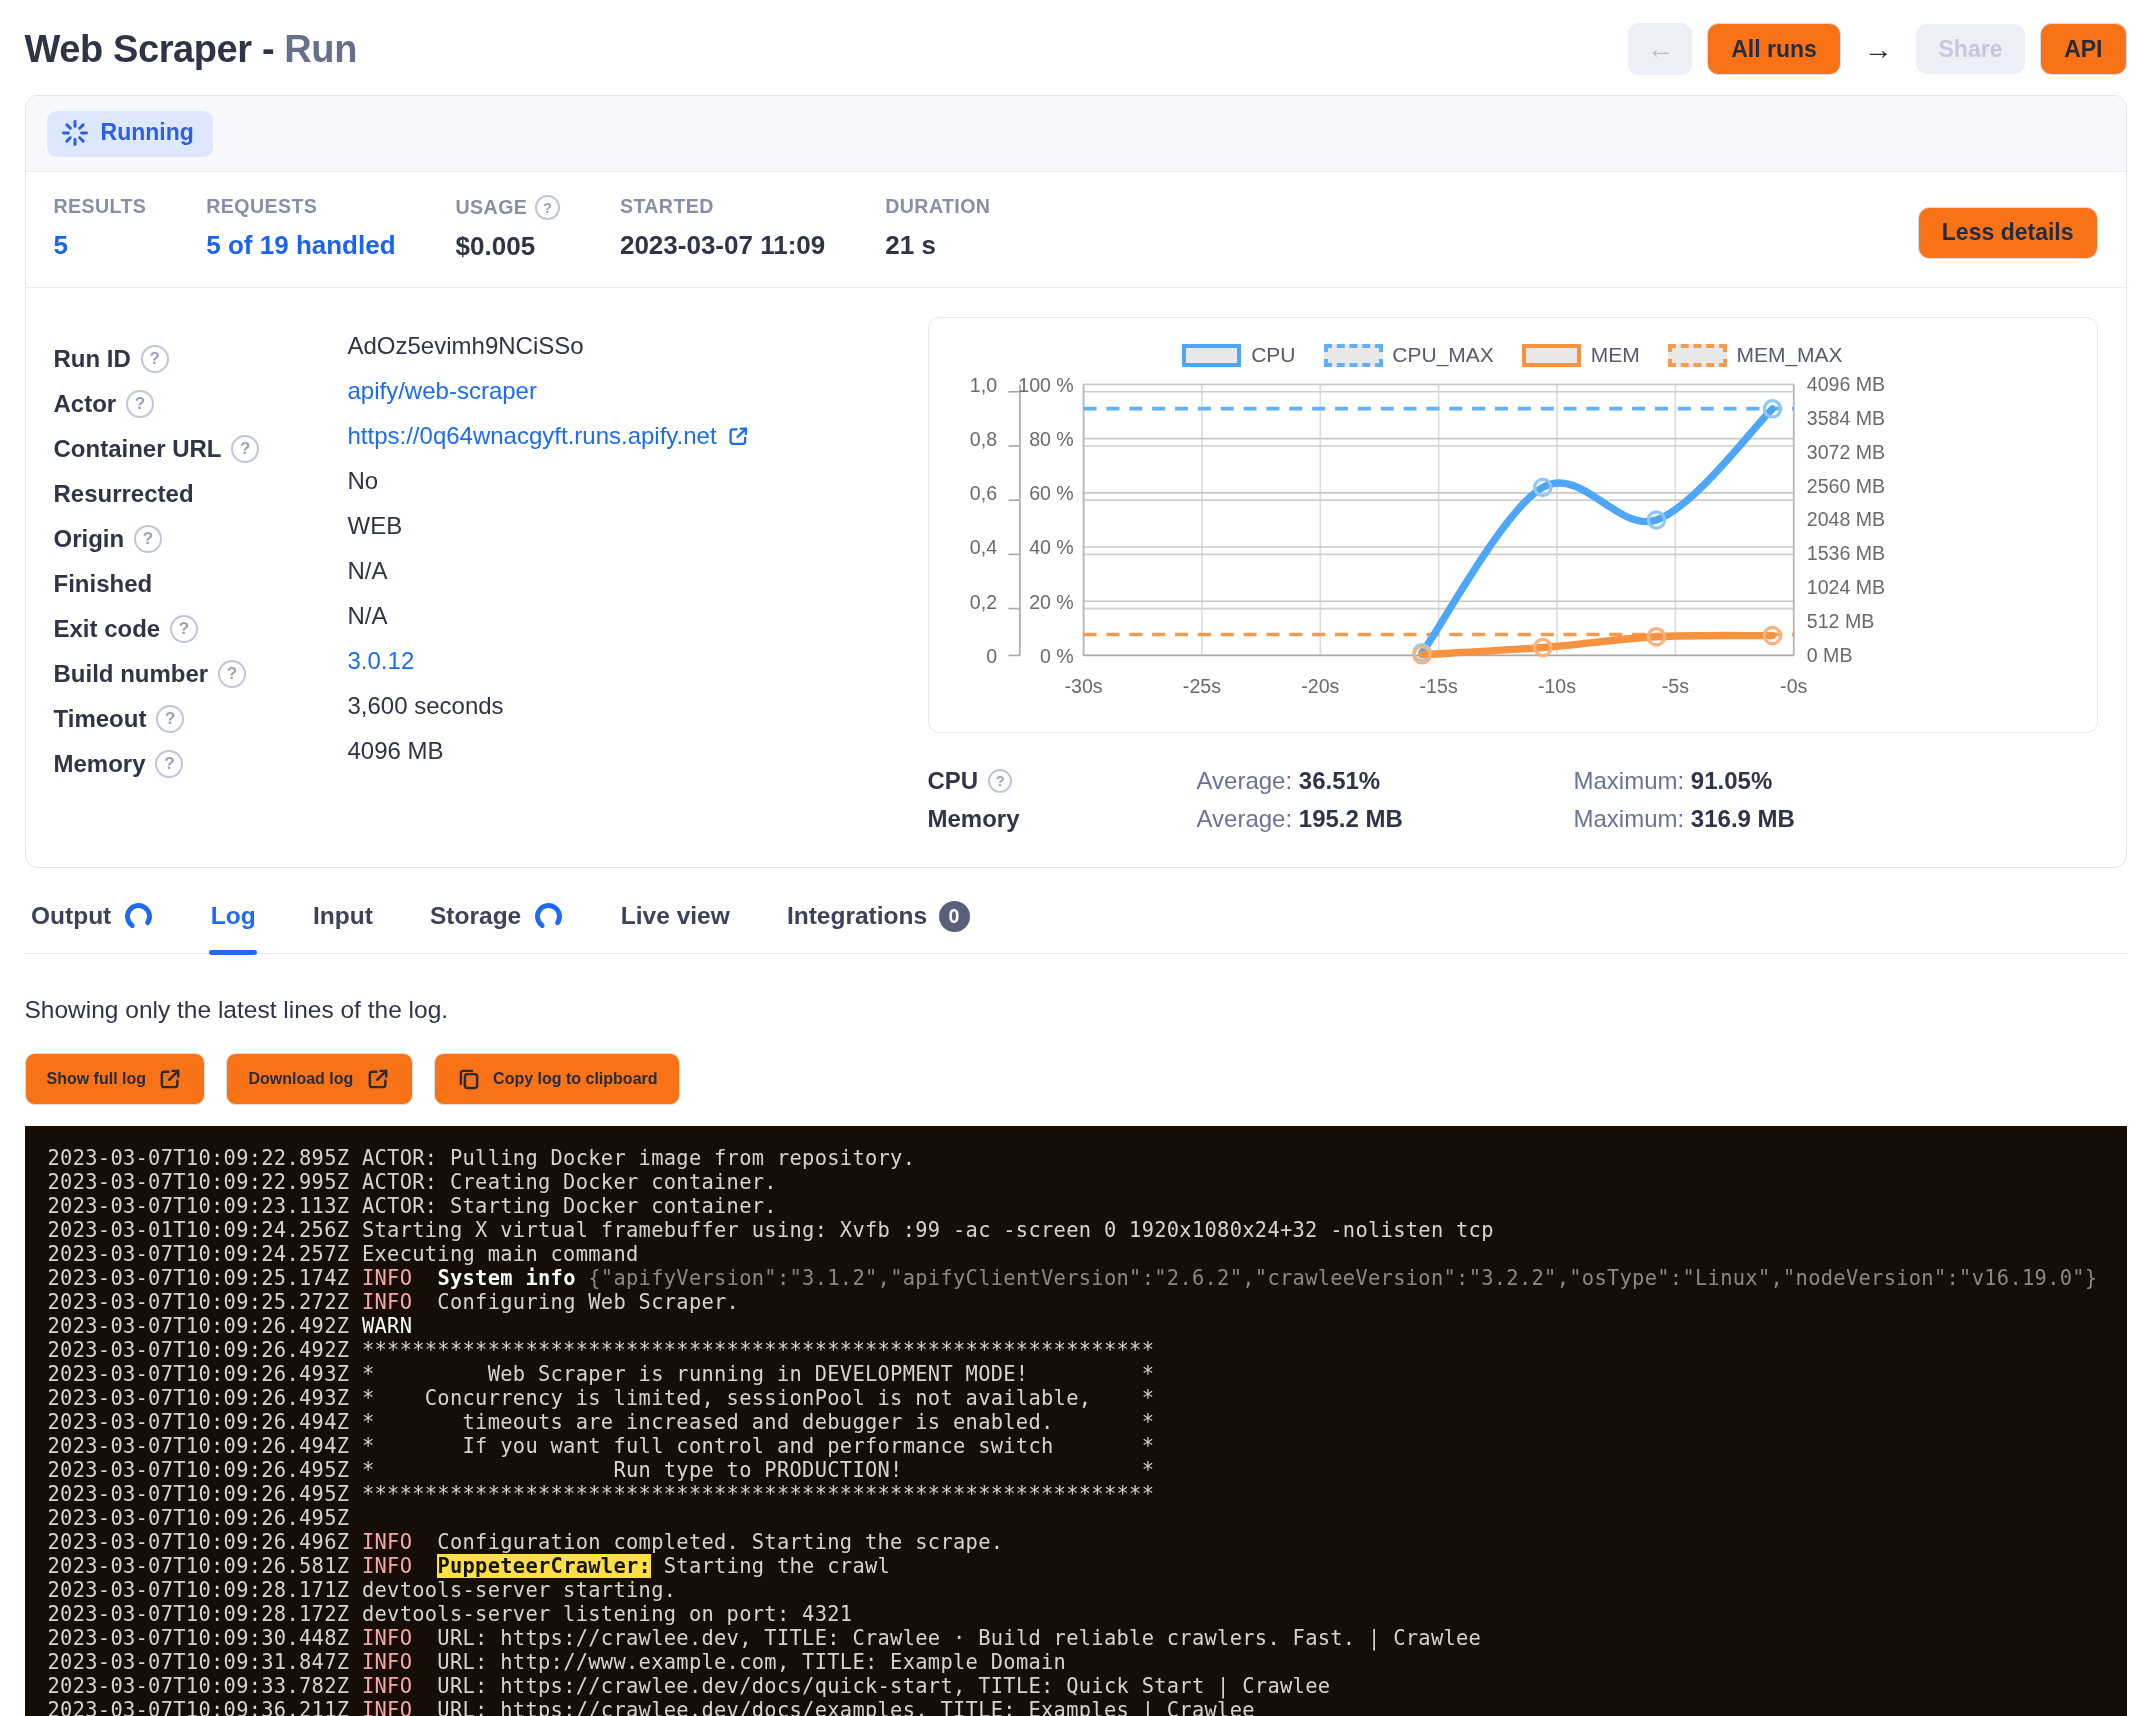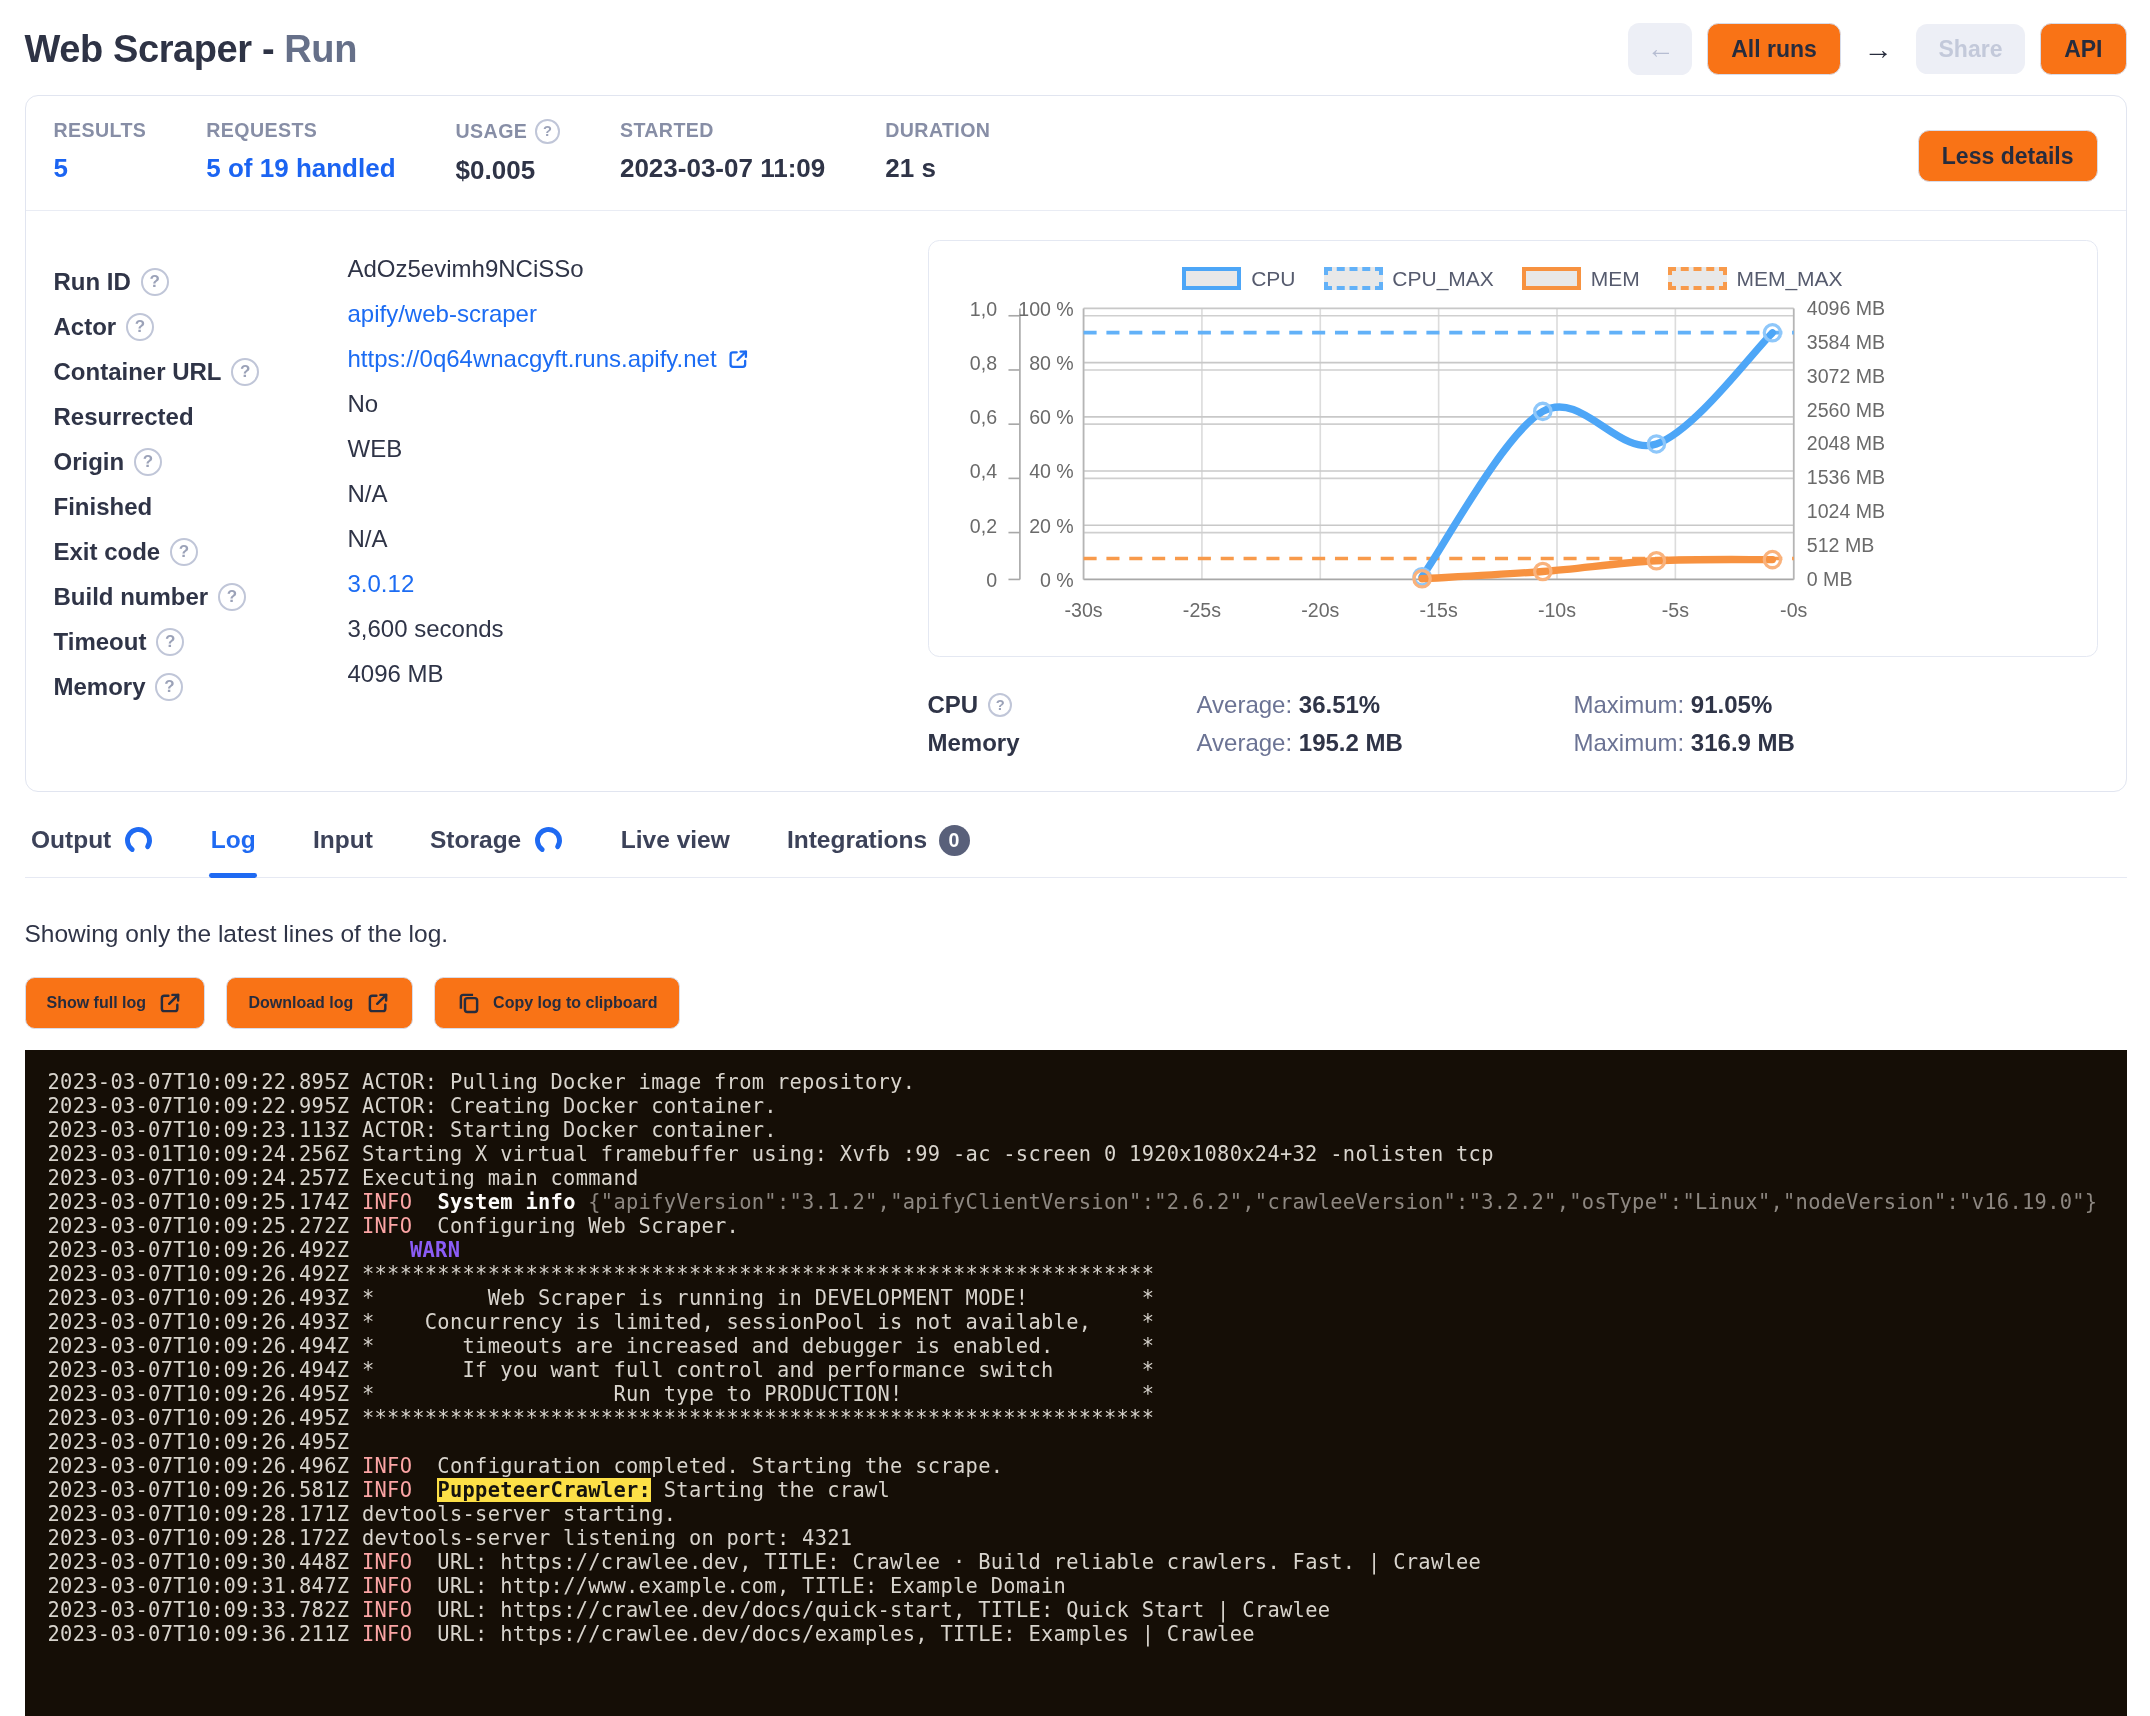--- a/index.html
+++ b/index.html
@@ -64,21 +64,21 @@
   .log-toolbar { margin-top:29px; display:flex; gap:21px; }
   .log-toolbar .btn { font-size:16px; padding:12.2px 21px; border-radius:9.8px;justify-content:space-between; }
 
   
   .console { margin-top:21px; background:#150e06; height:684px; position:relative; overflow:hidden;
     padding:19.6px 0 0 23px; font-family:"DejaVu Sans Mono", monospace; font-size:20.4px;
     line-height:24px; letter-spacing:0.3px; }
   .log-line { white-space:pre; color:#d8d4cd; }
   .lg-plain { color:#d8d4cd; }
   .lg-info { color:#fca5a5; }
-  .lg-warn { color:#8b5cf6; font-weight:700;margin-left:48px; }
+  .lg-warn { color:#ffffff; font-weight:400; }
   .lg-hl { background:#fde047; color:#15130e; font-weight:700; }
   .lg-dim { color:#8d8781; }
   .lg-bright { color:#fdfcfa; font-weight:700; }
 
   svg text { font-family:"Liberation Sans", sans-serif; }
 </style>
 </head>
 <body>
 
 <div class="page">
@@ -96,20 +96,37 @@
       <button class="btn">All runs</button>
       <button class="btn plain-arrow">
         <span>→</span>
       </button>
       <button class="btn disabled">Share</button>
       <button class="btn">API</button>
     </div>
   </div>
 
   <div class="card">
+    <div class="card-strip">
+      <span class="status-badge">
+        <svg width="28" height="28" viewBox="0 0 34 34">
+          <g stroke="#2a5fe8" stroke-width="3.6" stroke-linecap="round">
+            <line x1="17" y1="3" x2="17" y2="9"></line>
+              <line x1="17" y1="25" x2="17" y2="31"></line>
+            <line x1="3" y1="17" x2="9" y2="17"></line>
+              <line x1="25" y1="17" x2="31" y2="17"></line>
+            <line x1="7.1" y1="7.1" x2="11.3" y2="11.3"></line>
+              <line x1="22.7" y1="22.7" x2="26.9" y2="26.9"></line>
+            <line x1="7.1" y1="26.9" x2="11.3" y2="22.7"></line>
+              <line x1="22.7" y1="11.3" x2="26.9" y2="7.1"></line>
+          </g>
+        </svg>
+        <span>Running</span>
+      </span>
+    </div>
 
     <div class="stats-row">
       <div>
         <div class="stat-label">
             <span>RESULTS</span>
           </div>
         <div class="stat-value accent">5</div>
       </div>
       <div>
         <div class="stat-label">

